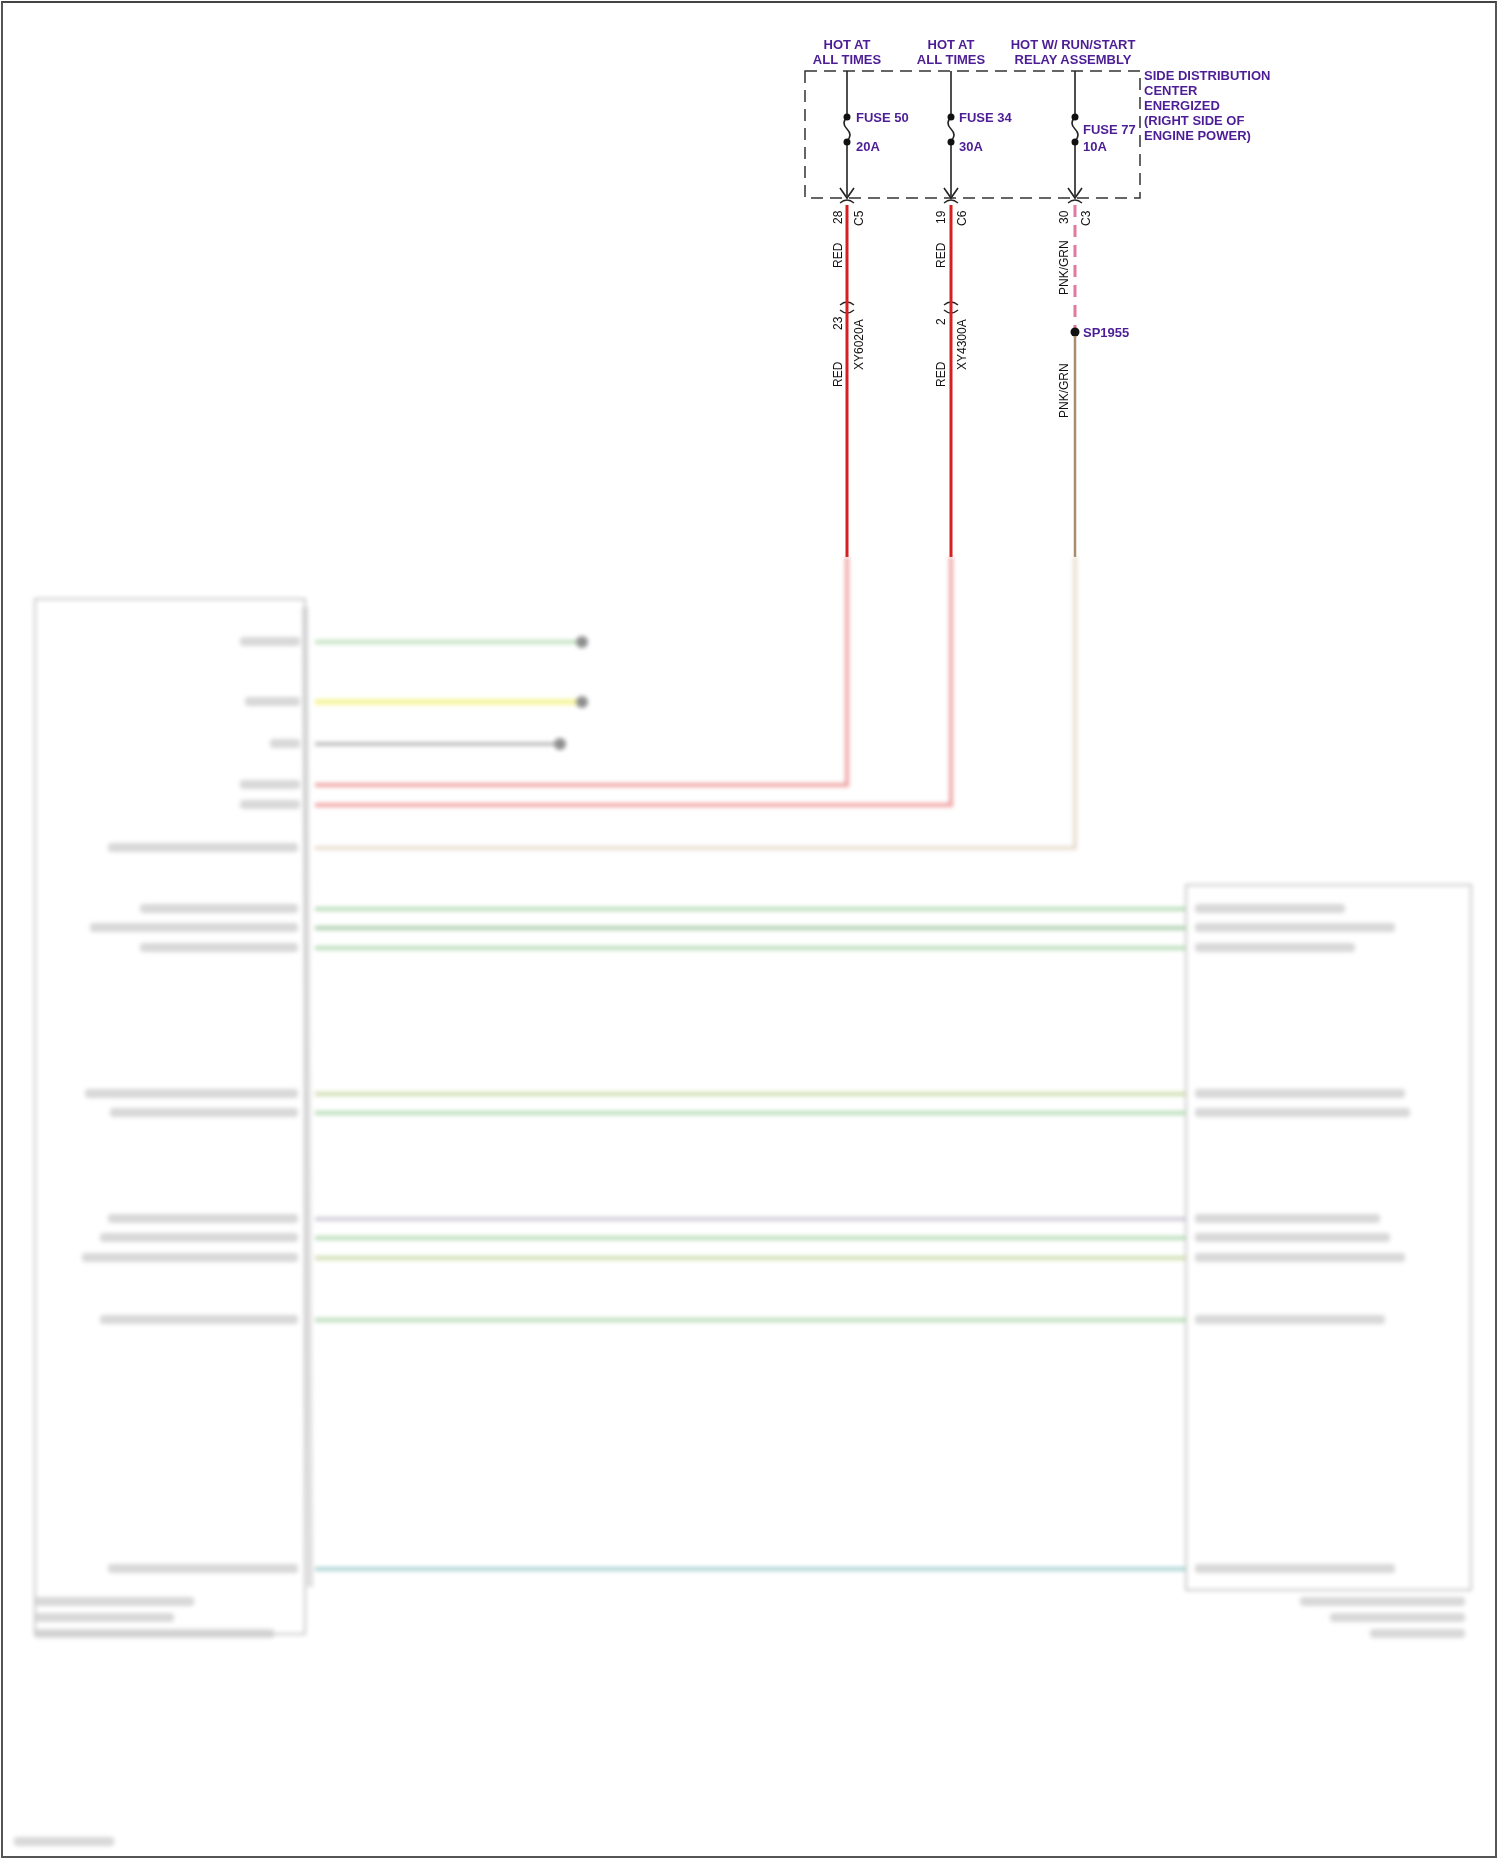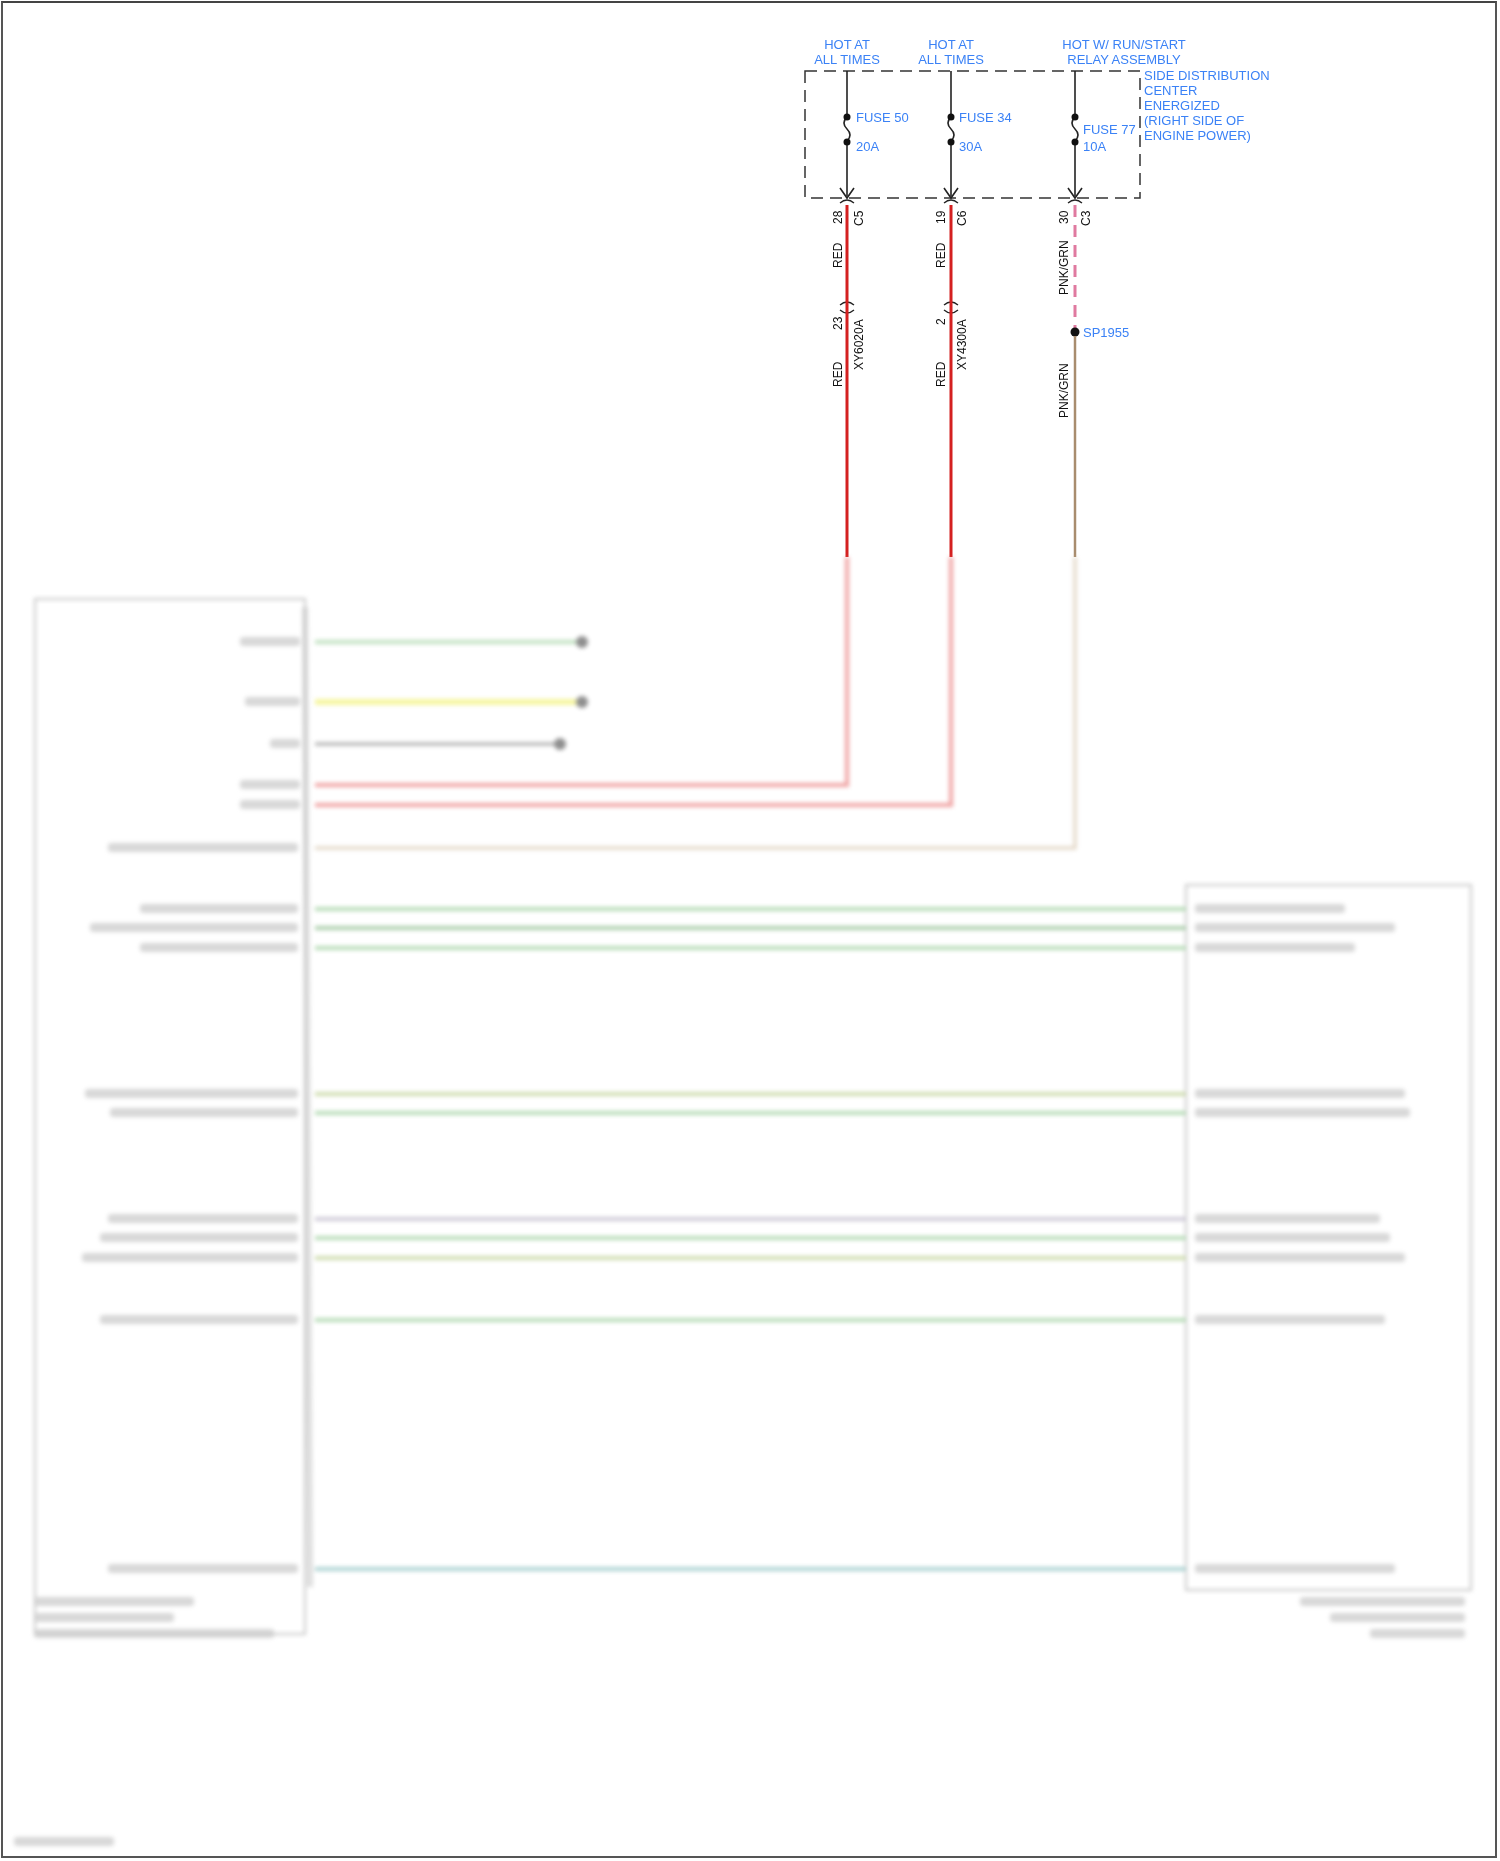--- a/index.html
+++ b/index.html
@@ -1,18 +1,18 @@
 <!DOCTYPE html>
 <html><head>
 <meta charset="utf-8">
 <style>
   html,body{margin:0;padding:0;background:#fff;}
   body{width:1500px;height:1861px;position:relative;overflow:hidden;font-family:"Liberation Sans",sans-serif;}
   .frame{position:absolute;left:1px;top:1px;width:1496px;height:1857px;border:2px solid #555;border-top-color:#444;box-sizing:border-box;}
-  .lbl{position:absolute;font-size:13px;color:#3b82f6;line-height:15px;white-space:nowrap;}
+  .lbl{position:absolute;font-size:13px;color:#4c1d95;line-height:15px;white-space:nowrap;font-weight:bold;}
   .c{text-align:center;}
   .vert{position:absolute;font-size:12px;color:#111;transform:rotate(-90deg);transform-origin:left top;white-space:nowrap;}
   svg{position:absolute;left:0;top:0;}
   .blurwrap{position:absolute;left:0;top:557px;width:1500px;height:1304px;filter:blur(2.2px);opacity:0.55;}
   .blurtext{position:absolute;height:9px;background:#9a9a9a;border-radius:3px;opacity:0.7;}
 </style>
 </head>
 <body>
 
 <div class="frame"></div>
@@ -64,21 +64,21 @@
 </svg>
 
 <div class="lbl c" style="left:807px;top:37px;width:80px;">
   <div>HOT AT</div>
   <div>ALL TIMES</div>
 </div>
 <div class="lbl c" style="left:911px;top:37px;width:80px;">
   <div>HOT AT</div>
   <div>ALL TIMES</div>
 </div>
-<div class="lbl c" style="left:1057px;top:37px;width:134px;">
+<div class="lbl c" style="left:1006px;top:37px;width:134px;">
   <div>HOT W/ RUN/START</div>
   <div>RELAY ASSEMBLY</div>
 </div>
 
 <div class="lbl" style="left:1144px;top:68px;">
   <div>SIDE DISTRIBUTION</div>
   <div>CENTER</div>
   <div>ENERGIZED</div>
   <div>(RIGHT SIDE OF</div>
   <div>ENGINE POWER)</div>

